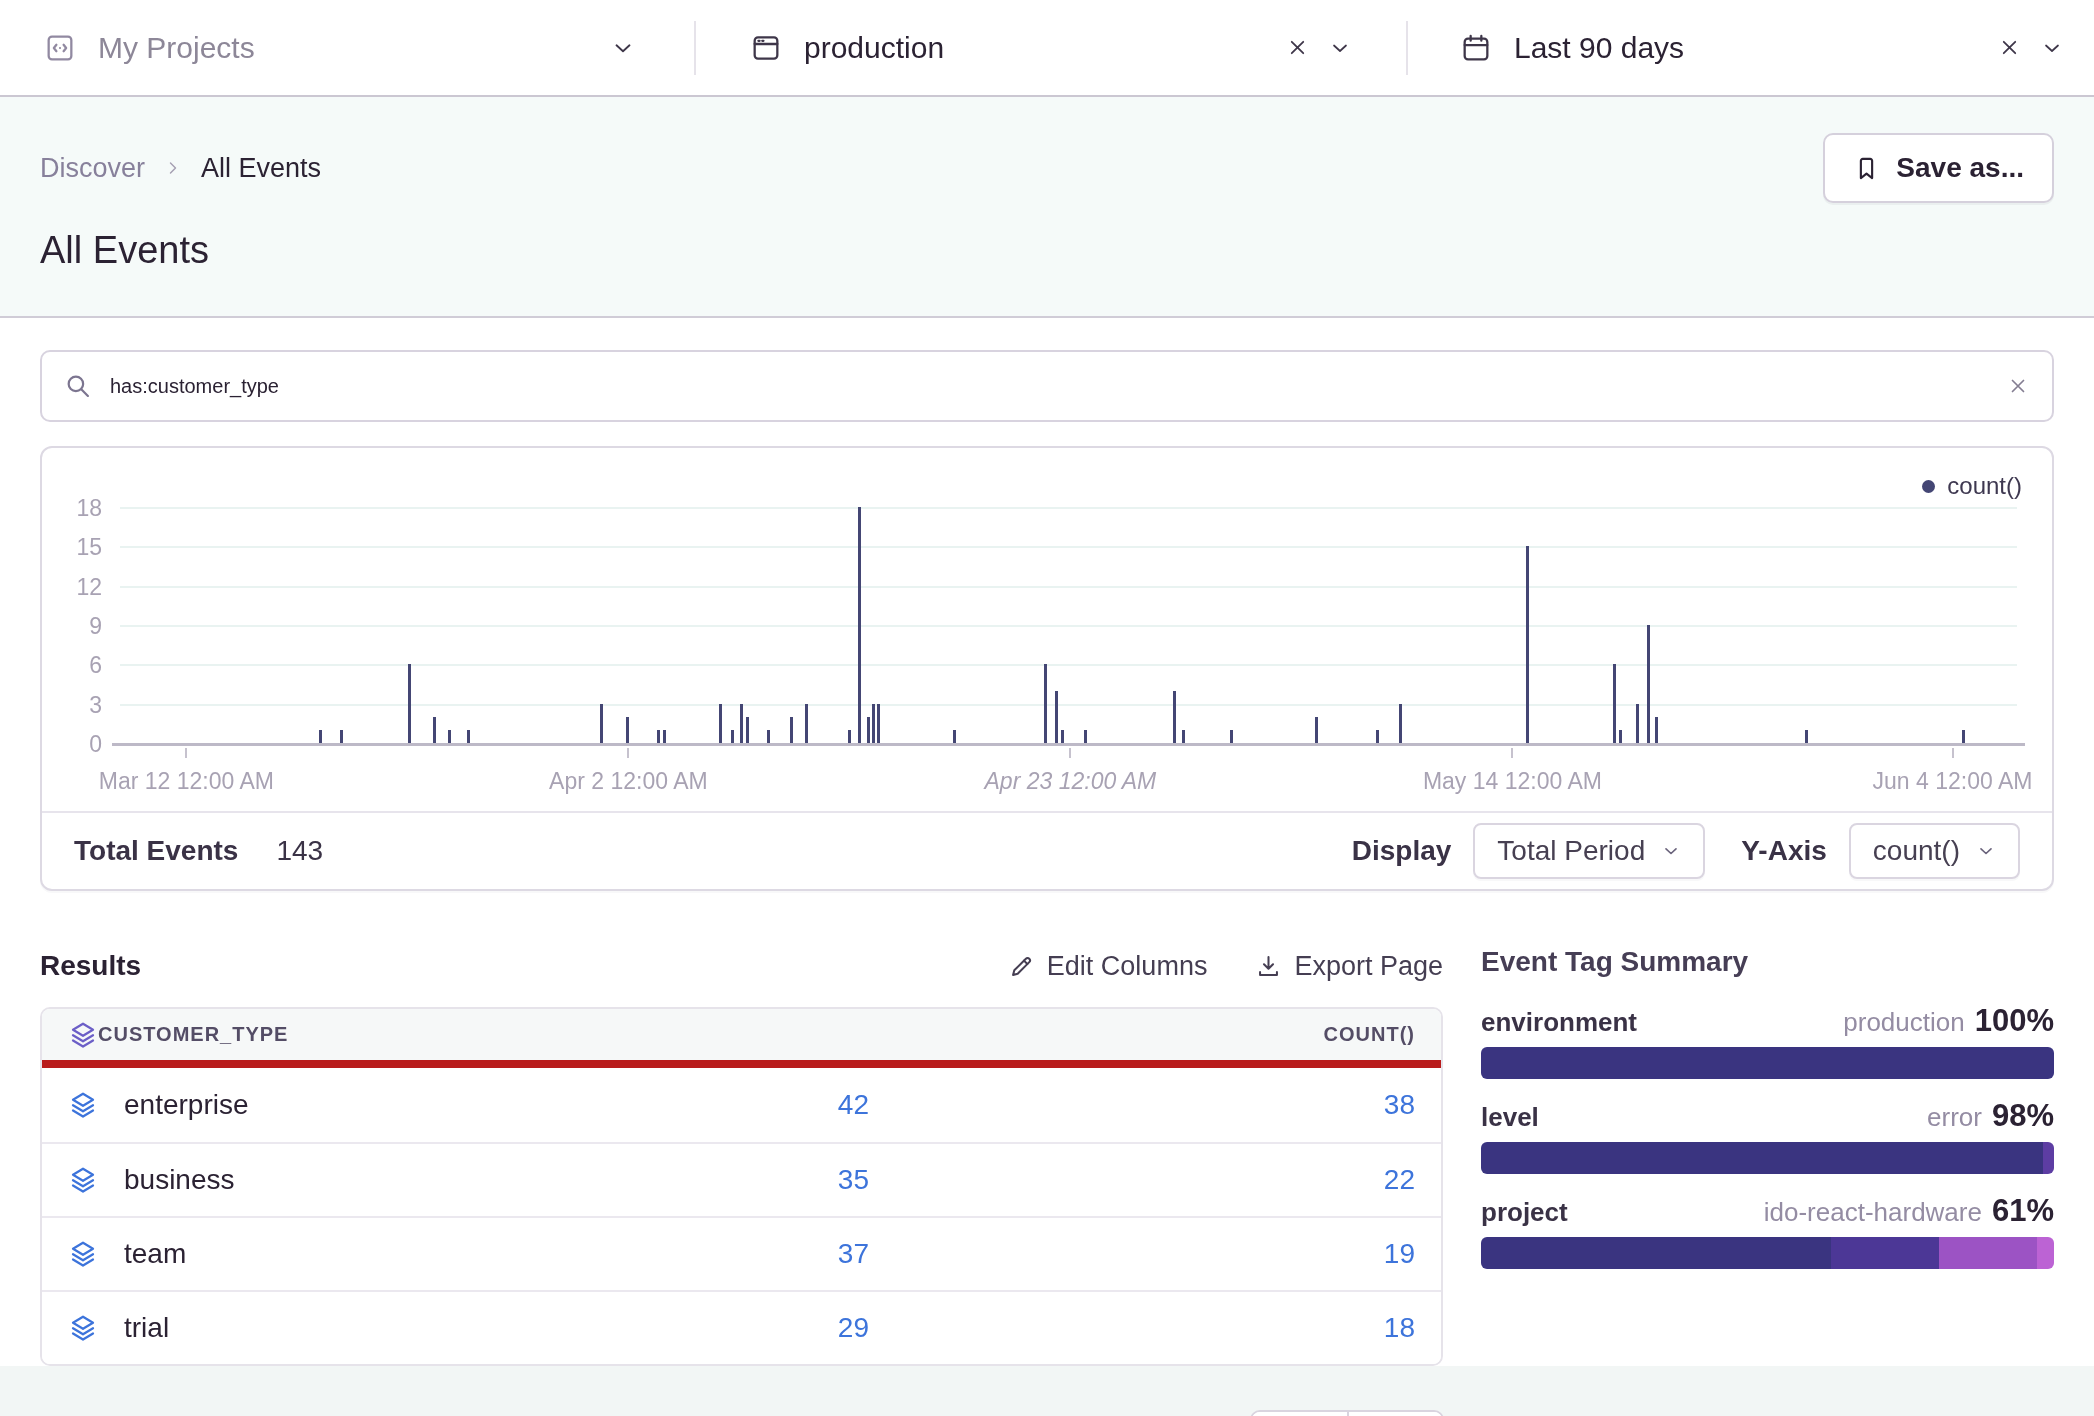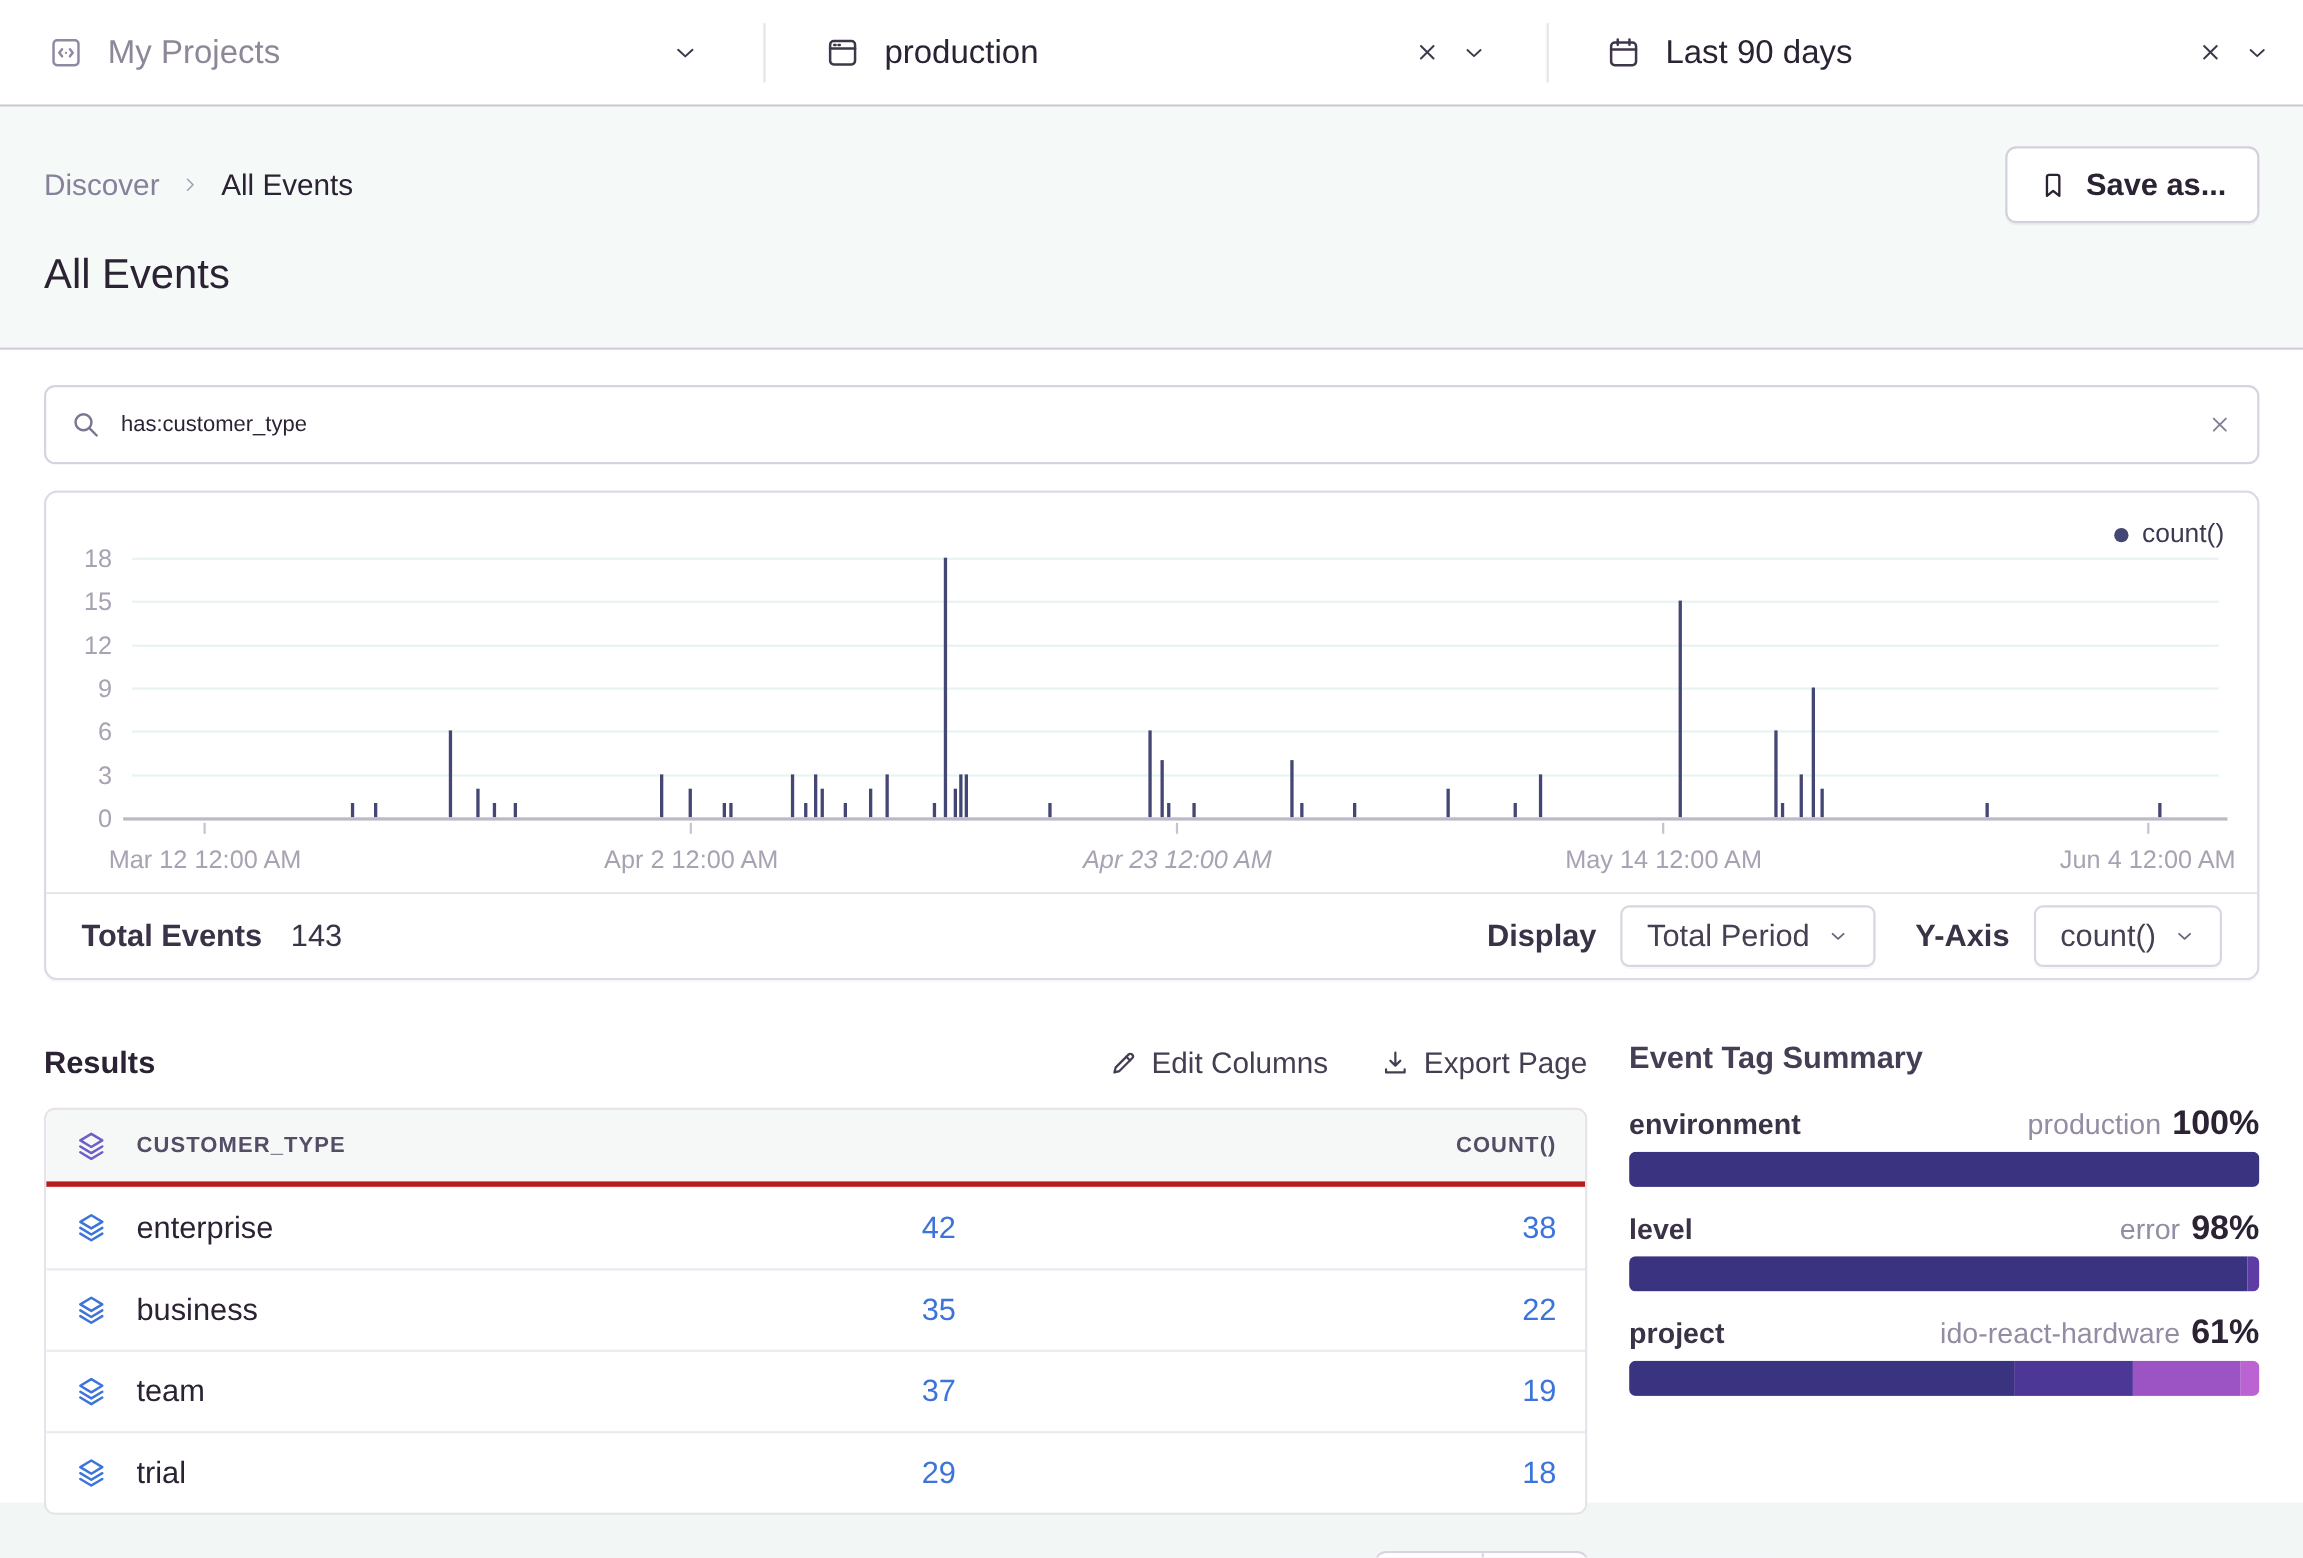--- a/index.html
+++ b/index.html
@@ -55,38 +55,38 @@
   .legend-dot{ width:13px; height:13px; border-radius:50%; }
   .plot{ position:absolute; left:78px; right:35px; top:60px; height:236px; }
   .gridline{ position:absolute; left:0; right:0; height:2px; background:#E9F3F1; }
   .axisline{ position:absolute; left:-8px; right:-8px; bottom:-2px; height:3px; background:#BDB9C7; }
   .bar{ position:absolute; bottom:1px; width:3px; background:#444674; }
   .ytick{ position:absolute; right:calc(100% + 18px); transform:translateY(50%); font-size:23px; color:#A8A2B3; }
   .xtick-mark{ position:absolute; top:calc(100% + 4px); width:2px; height:10px; background:#C6C2CE; transform:translateX(-50%); }
   .xtick-label{ position:absolute; top:calc(100% + 24px); transform:translateX(-50%); font-size:23px; color:#A8A2B3; white-space:nowrap; }
   .chart-footer{ position:absolute; left:0; right:0; bottom:0; height:78px; display:flex; align-items:center;
     padding:0 32px; border-top:2px solid #E7E4EC; border-radius:0 0 12px 12px; }
-  .cf-left{ display:flex; align-items:center; gap:26px; font-size:28px; color:#3A3246; }
+  .cf-left{ display:flex; align-items:center; gap:38px; font-size:28px; color:#3A3246; }
   .bold{ font-weight:700; color:#3A3246; }
   .cf-right{ margin-left:auto; display:flex; align-items:center; gap:22px; font-size:28px; color:#3A3246; }
   .ctl-btn{ display:flex; align-items:center; gap:16px; height:56px; padding:0 22px; background:#fff;
     border:2px solid #DAD5E0; border-radius:8px; font-size:28px; color:#474052;
     box-shadow:0 2px 0 rgba(43,34,51,0.03); cursor:pointer; }
   .ctl-btn .chev{ color:#6B647C; }
   .ml{ margin-left:14px; }
 
   
   .bottom{ display:flex; gap:38px; margin-top:54px; }
   .results-col{ width:1403px; flex:none; }
   .results-head{ display:flex; align-items:center; margin-bottom:20px; height:42px; }
   .results-title{ font-size:28px; font-weight:700; color:#2B2233; }
   .table-actions{ margin-left:auto; display:flex; align-items:center; gap:48px; }
   .action{ display:flex; align-items:center; gap:12px; font-size:27px; color:#453E52; cursor:pointer; }
   .table{ border:2px solid #E6E3EA; border-radius:10px; overflow:hidden; background:#fff; }
-  .thead{ display:flex; align-items:center; height:70px; background:#F6F8F8; border-bottom:5px solid #b91c1c; padding:0 26px; gap:26px; }
+  .thead{ display:flex; align-items:center; height:59px; background:#F6F8F8; border-bottom:8px solid #b91c1c; padding:0 26px; }
   .hcell{ font-size:20px; font-weight:700; color:#544D66; letter-spacing:1px; white-space:nowrap; }
   .c1{ flex:1; } .c2{ width:300px; text-align:right; }
   .c3{ width:520px; display:flex; justify-content:flex-end; align-items:center; gap:10px; }
   .trow{ display:flex; align-items:center; height:74px; padding:0 26px; gap:26px; background:#fff; }
   .trow + .trow{ border-top:2px solid #EBE8EF; }
   .cell-name{ flex:1; font-size:28px; color:#2B2233; }
   .cell-num{ width:300px; text-align:right; font-size:28px; color:#3D74DB; cursor:pointer; }
   .cell-num.wide{ width:520px; }
   .stack-ic{ flex:none; }
 

